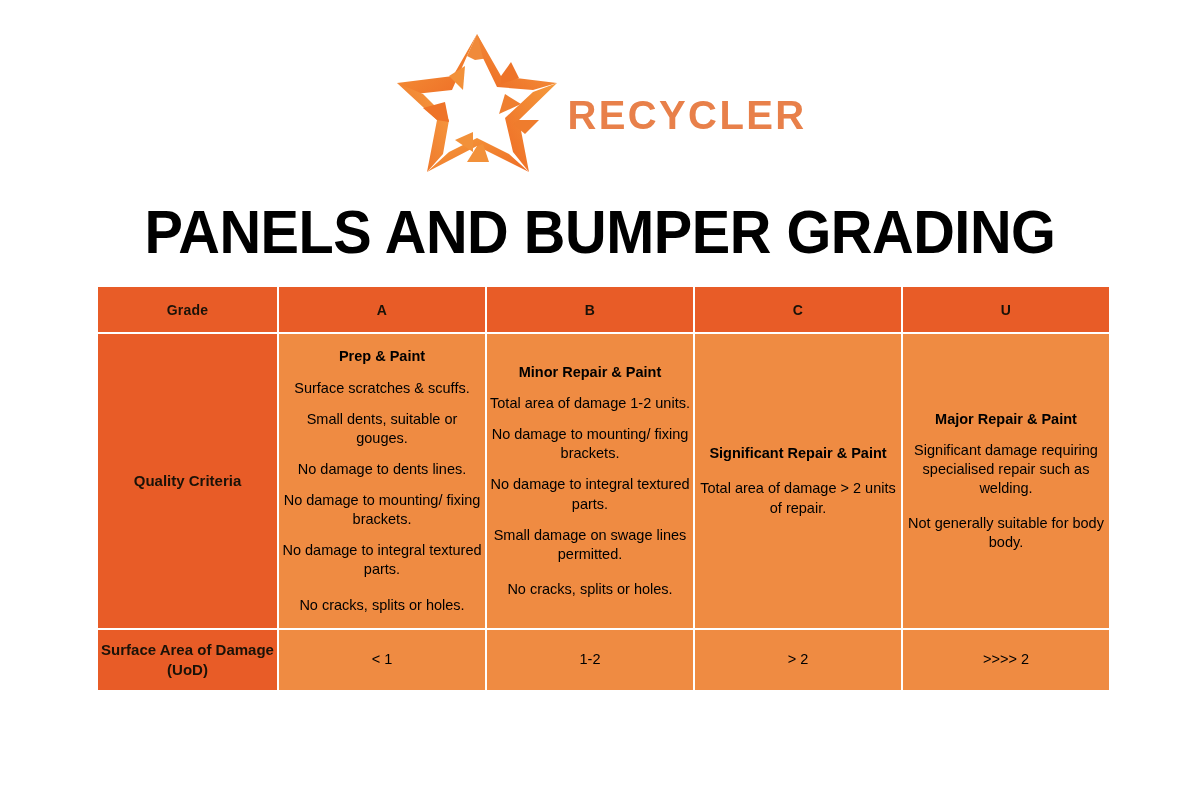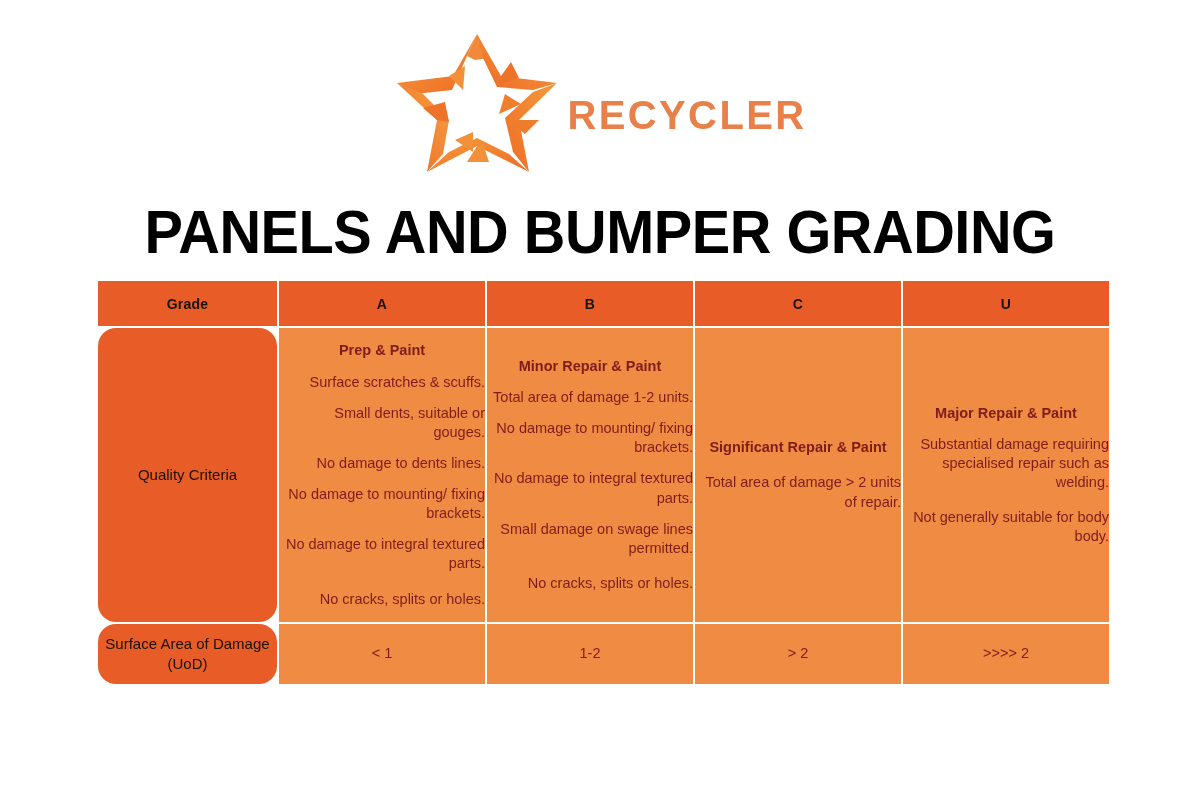--- a/index.html
+++ b/index.html
@@ -73,21 +73,21 @@
     color: #000000;
     letter-spacing: -0.5px;
     transform: scaleX(0.93);
     white-space: nowrap;
   }
 
   
   .grading-table {
     position: absolute;
     left: 96px;
-    top: 279px;
+    top: 285px;
     width: 1008px;
     border-collapse: separate;
     border-spacing: 2px;
     background: #ffffff;
     table-layout: fixed;
   }
   .grading-table td,
   .grading-table th {
     padding: 0;
     vertical-align: middle;
@@ -104,47 +104,45 @@
     font-size: 14px;
     font-weight: 700;
     color: #1a1208;
     letter-spacing: 0.2px;
   }
 
   
   .row-label {
     background: #E85C27;
     font-size: 15px;
-    font-weight: 400;
+    font-weight: 700;
     color: #1a1208;
     line-height: 1.35;
     padding: 4px 6px;
-    border-radius: 18px;
   }
 
   
   .body-cell {
     background: #EF8B42;
     font-size: 14.5px;
-    color: #7f1d1d;
+    color: #000000;
     line-height: 1.32;
     padding: 10px 12px;
     vertical-align: middle;
   }
   .criteria-cell { height: 294px; }
   .max-cell { height: 60px; font-size: 14.5px; }
 
   .cell-heading {
     font-weight: 700;
     margin: 0 0 12px 0;
     font-size: 14.5px;
   }
   .cell-line {
     margin: 0 0 12px 0;
-    text-align: right;
   }
   .cell-line:last-child { margin-bottom: 0; margin-top: 16px; }
 
   .cell-stack { display: block; }
 </style>
 </head>
 <body>
 
 <div class="logo-block">
   <div class="logo-inner">
@@ -246,21 +244,21 @@
       <td class="body-cell criteria-cell">
         <div class="cell-stack">
           <div class="cell-heading">Significant Repair &amp; Paint</div>
           <div class="cell-line">Total area of damage &gt; 2 units of repair.</div>
         </div>
       </td>
 
       <td class="body-cell criteria-cell">
         <div class="cell-stack">
           <div class="cell-heading">Major Repair &amp; Paint</div>
-          <div class="cell-line">Substantial damage requiring specialised repair such as welding.</div>
+          <div class="cell-line">Significant damage requiring specialised repair such as welding.</div>
           <div class="cell-line">Not generally suitable for body body.</div>
         </div>
       </td>
     </tr>
 
     <tr>
       <td class="row-label">Surface Area of Damage (UoD)</td>
       <td class="body-cell max-cell">&lt; 1</td>
       <td class="body-cell max-cell">1-2</td>
       <td class="body-cell max-cell">&gt; 2</td>

